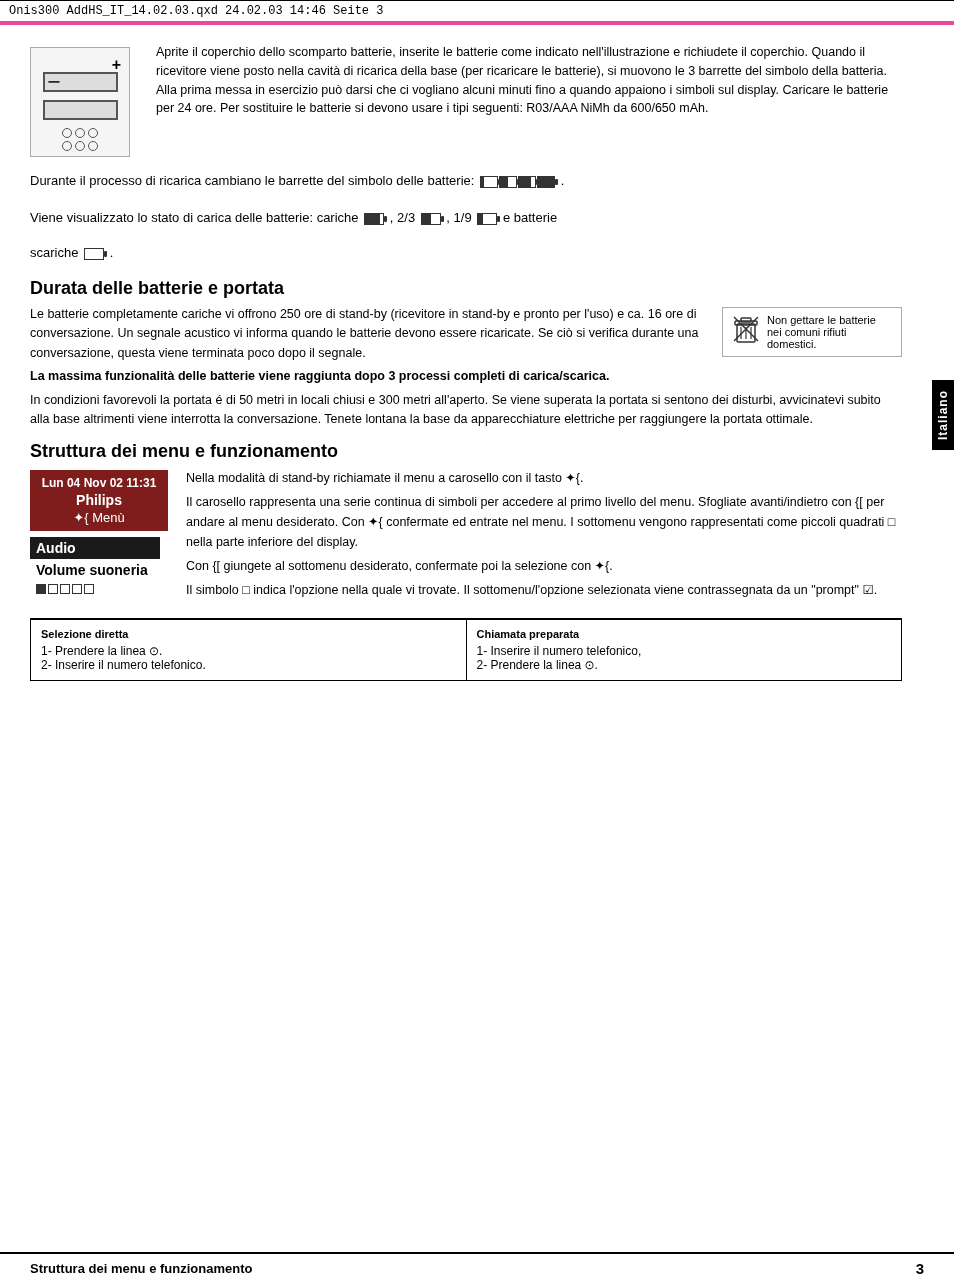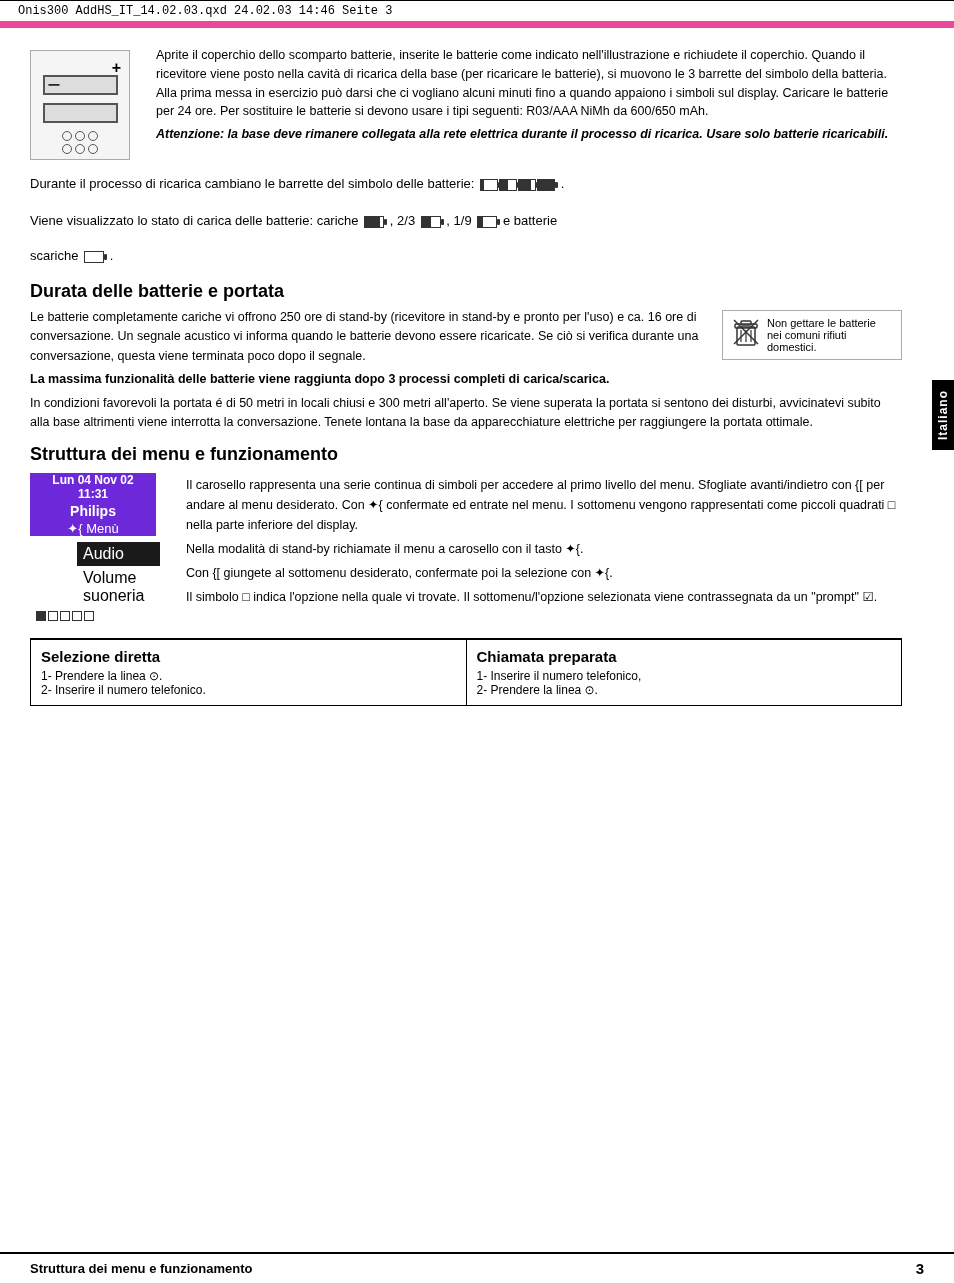--- a/index.html
+++ b/index.html
@@ -15,22 +15,22 @@
     .page {
       width: 954px;
       min-height: 1283px;
       background: #fff;
       position: relative;
       padding: 0;
     }
     
     .header-bar {
       border-top: 1px solid #000;
-      border-bottom: 7px solid #ec4899;
-      padding: 3px 18px;
+      border-bottom: 4px solid #ec4899;
+      padding: 3px 9px;
       font-size: 12px;
       font-family: 'Courier New', monospace;
       color: #000;
     }
     
     .side-tab {
       position: absolute;
       right: 0;
       top: 380px;
       width: 22px;
@@ -123,24 +123,24 @@
     .menu-section {
       display: flex;
       gap: 16px;
       margin-top: 6px;
     }
     .phone-display {
       flex: 0 0 140px;
       margin-top: 2px;
     }
     .phone-screen {
-      background: #6d28d9;
+      background: #7f1d1d;
       color: #fff;
-      width: 126px;
-      padding: 0 8px;
+      width: 138px;
+      padding: 6px 8px;
       font-size: 12px;
       text-align: center;
     }
     .phone-screen .date-time {
       font-size: 12px;
       font-weight: bold;
     }
     .phone-screen .brand {
       font-size: 14px;
       font-weight: bold;
@@ -148,23 +148,22 @@
     }
     .phone-screen .menu-btn {
       font-size: 13px;
     }
     .phone-menu {
       margin-top: 6px;
       width: 130px;
     }
     .phone-menu-item {
       padding: 3px 6px;
-      font-size: 16px;
-      font-weight: normal;
-      margin-left: 47px;
+      font-size: 14px;
+      font-weight: bold;
     }
     .phone-menu-item.selected {
       background: #1a1a1a;
       color: #fff;
     }
     .phone-menu-item.normal {
       background: #fff;
       color: #000;
     }
     .phone-dots {
@@ -194,21 +193,21 @@
       border-top: 1px solid #000;
     }
     .bottom-box {
       flex: 1;
       border: 1px solid #000;
       padding: 8px 10px;
       font-size: 12px;
     }
     .bottom-box-title {
       font-weight: bold;
-      font-size: 15px;
+      font-size: 11px;
       margin-bottom: 4px;
     }
     
     .footer {
       position: absolute;
       bottom: 0;
       left: 0;
       right: 0;
       border-top: 2px solid #000;
       padding: 6px 30px;
@@ -261,21 +260,20 @@
             <div style="width:10px;height:10px;border:1px solid #555;border-radius:50%;"></div>
             <div style="width:10px;height:10px;border:1px solid #555;border-radius:50%;"></div>
             <div style="width:10px;height:10px;border:1px solid #555;border-radius:50%;"></div>
             <div style="width:10px;height:10px;border:1px solid #555;border-radius:50%;"></div>
           </div>
         </div>
       </div>
 
       <div class="battery-text">
         <p>Aprite il coperchio dello scomparto batterie, inserite le batterie come indicato nell'illustrazione e richiudete il coperchio. Quando il ricevitore viene posto nella cavità di ricarica della base (per ricaricare le batterie), si muovono le 3 barrette del simbolo della batteria. Alla prima messa in esercizio può darsi che ci vogliano alcuni minuti fino a quando appaiono i simboli sul display. Caricare le batterie per 24 ore. Per sostituire le batterie si devono usare i tipi seguenti: R03/AAA NiMh da 600/650 mAh.</p>
-        <p class="bold-italic">Attenzione: la base deve rimanere collegata alla rete elettrica durante il processo di ricarica. Usare solo batterie ricaricabili.</p>
       </div>
     </div>
 
     <div class="inline-batt-row">
       <span>Durante il processo di ricarica cambiano le barrette del simbolo delle batterie:</span>
       
       <span style="display:inline-flex;align-items:center;gap:1px;vertical-align:middle;margin:0 2px;">
         <span style="display:inline-block;width:18px;height:12px;border:1.5px solid #333;position:relative;vertical-align:middle;">
           <span style="display:block;width:20%;height:100%;background:#333;"></span>
           <span style="position:absolute;right:-4px;top:2px;width:3px;height:6px;background:#333;border-radius:1px;"></span>
@@ -370,22 +368,22 @@
               <div class="dot filled"></div>
               <div class="dot"></div>
               <div class="dot"></div>
               <div class="dot"></div>
               <div class="dot"></div>
             </div>
           </div>
         </div>
 
         <div class="menu-text">
+          <p>Nella modalità di stand-by richiamate il menu a carosello con il tasto ✦{.</p>
           <p style="margin-top:4px;">Il carosello rappresenta una serie continua di simboli per accedere al primo livello del menu. Sfogliate avanti/indietro con {[ per andare al menu desiderato. Con ✦{ confermate ed entrate nel menu. I sottomenu vengono rappresentati come piccoli quadrati □ nella parte inferiore del display.</p>
-          <p>Nella modalità di stand-by richiamate il menu a carosello con il tasto ✦{.</p>
           <p style="margin-top:4px;">Con {[ giungete al sottomenu desiderato, confermate poi la selezione con ✦{.</p>
           <p style="margin-top:4px;">Il simbolo □ indica l'opzione nella quale vi trovate. Il sottomenu/l'opzione selezionata viene contrassegnata da un "prompt" ☑.</p>
         </div>
       </div>
     </div>
 
     <div class="bottom-boxes">
       <div class="bottom-box">
         <div class="bottom-box-title">Selezione diretta</div>
         <div>1- Prendere la linea ⊙.</div>

